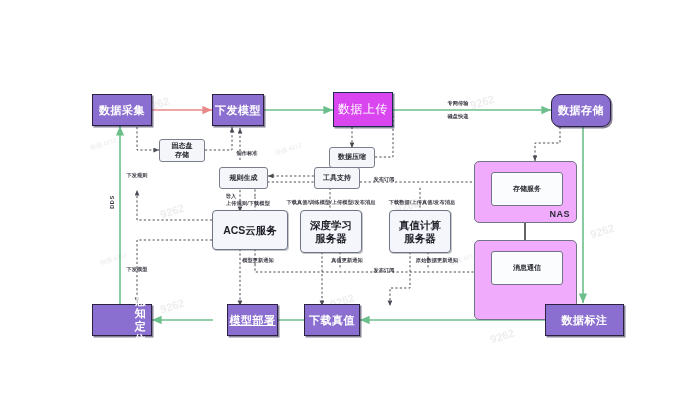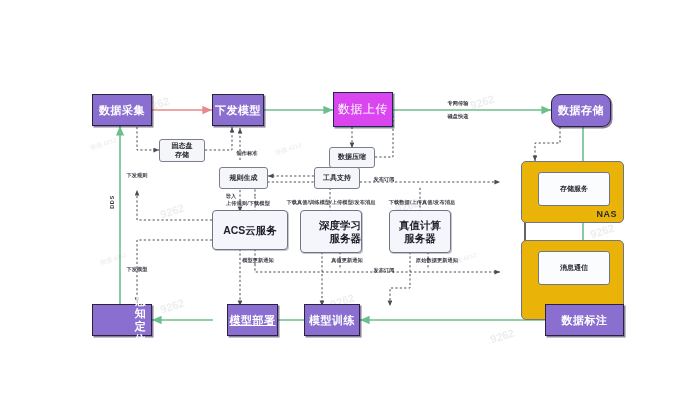--- a/index.html
+++ b/index.html
@@ -32,23 +32,22 @@
     color:#2b2b33;font-size:7px;font-weight:600;
   }
   
   .ns{
     background:#f4f6fb;border:1.2px solid #6f7584;border-radius:4px;
     color:#1f1f28;font-size:10.5px;font-weight:700;
     box-shadow:1px 1px 0 rgba(90,95,110,.35);
   }
   
   .nc{
-    background:#eab308;border:1.2px solid #6f7584;border-radius:5px;
+    background:#f0abfc;border:1.2px solid #6f7584;border-radius:5px;
     display:block;
-    margin-left:47px;
   }
   .nc .cap{
     position:absolute;right:6px;bottom:3px;
     font-size:9px;font-weight:700;color:#2b2b33;letter-spacing:.5px;
   }
   .inner{
     position:absolute;background:#fbfcfe;border:1.2px solid #6f7584;border-radius:3px;
     display:flex;align-items:center;justify-content:center;
     font-size:7px;font-weight:600;color:#2b2b33;
   }
@@ -180,21 +179,21 @@
 </div>
 
 <div class="node ng" style="left:329px;top:147px;width:46px;height:21px;">
   <span>数据压缩</span>
 </div>
 
 <div class="node ns" style="left:212px;top:210px;width:76px;height:40px;">
   <span>ACS云服务</span>
 </div>
 
-<div class="node ns" style="left:300px;top:210px;width:62px;height:43px;flex-direction:column;align-items:flex-end;">
+<div class="node ns" style="left:300px;top:210px;width:62px;height:43px;flex-direction:column;">
   <span>深度学习</span>
   <span>服务器</span>
 </div>
 
 <div class="node ns" style="left:389px;top:210px;width:62px;height:43px;flex-direction:column;">
   <span>真值计算</span>
   <span>服务器</span>
 </div>
 
 <div class="node nc" style="left:474px;top:161px;width:103px;height:62px;position:absolute;">
@@ -213,21 +212,21 @@
 
 <div class="node np" style="left:92px;top:304px;width:60px;height:32px;padding-left:37px;">
   <span>感知定位</span>
 </div>
 
 <div class="node np" style="left:227px;top:304px;width:51px;height:32px;text-decoration:underline;">
   <span>模型部署</span>
 </div>
 
 <div class="node np" style="left:304px;top:304px;width:56px;height:32px;">
-  <span>模型训练</span>
+  <span>下载真值</span>
 </div>
 
 <div class="node np" style="left:545px;top:304px;width:79px;height:32px;">
   <span>数据标注</span>
 </div>
 
 <div class="lbl c" style="left:458px;top:100px;">专网传输</div>
 <div class="lbl c" style="left:458px;top:113px;">磁盘快递</div>
 
 <div class="lbl c" style="left:247px;top:150px;">制作标准</div>

